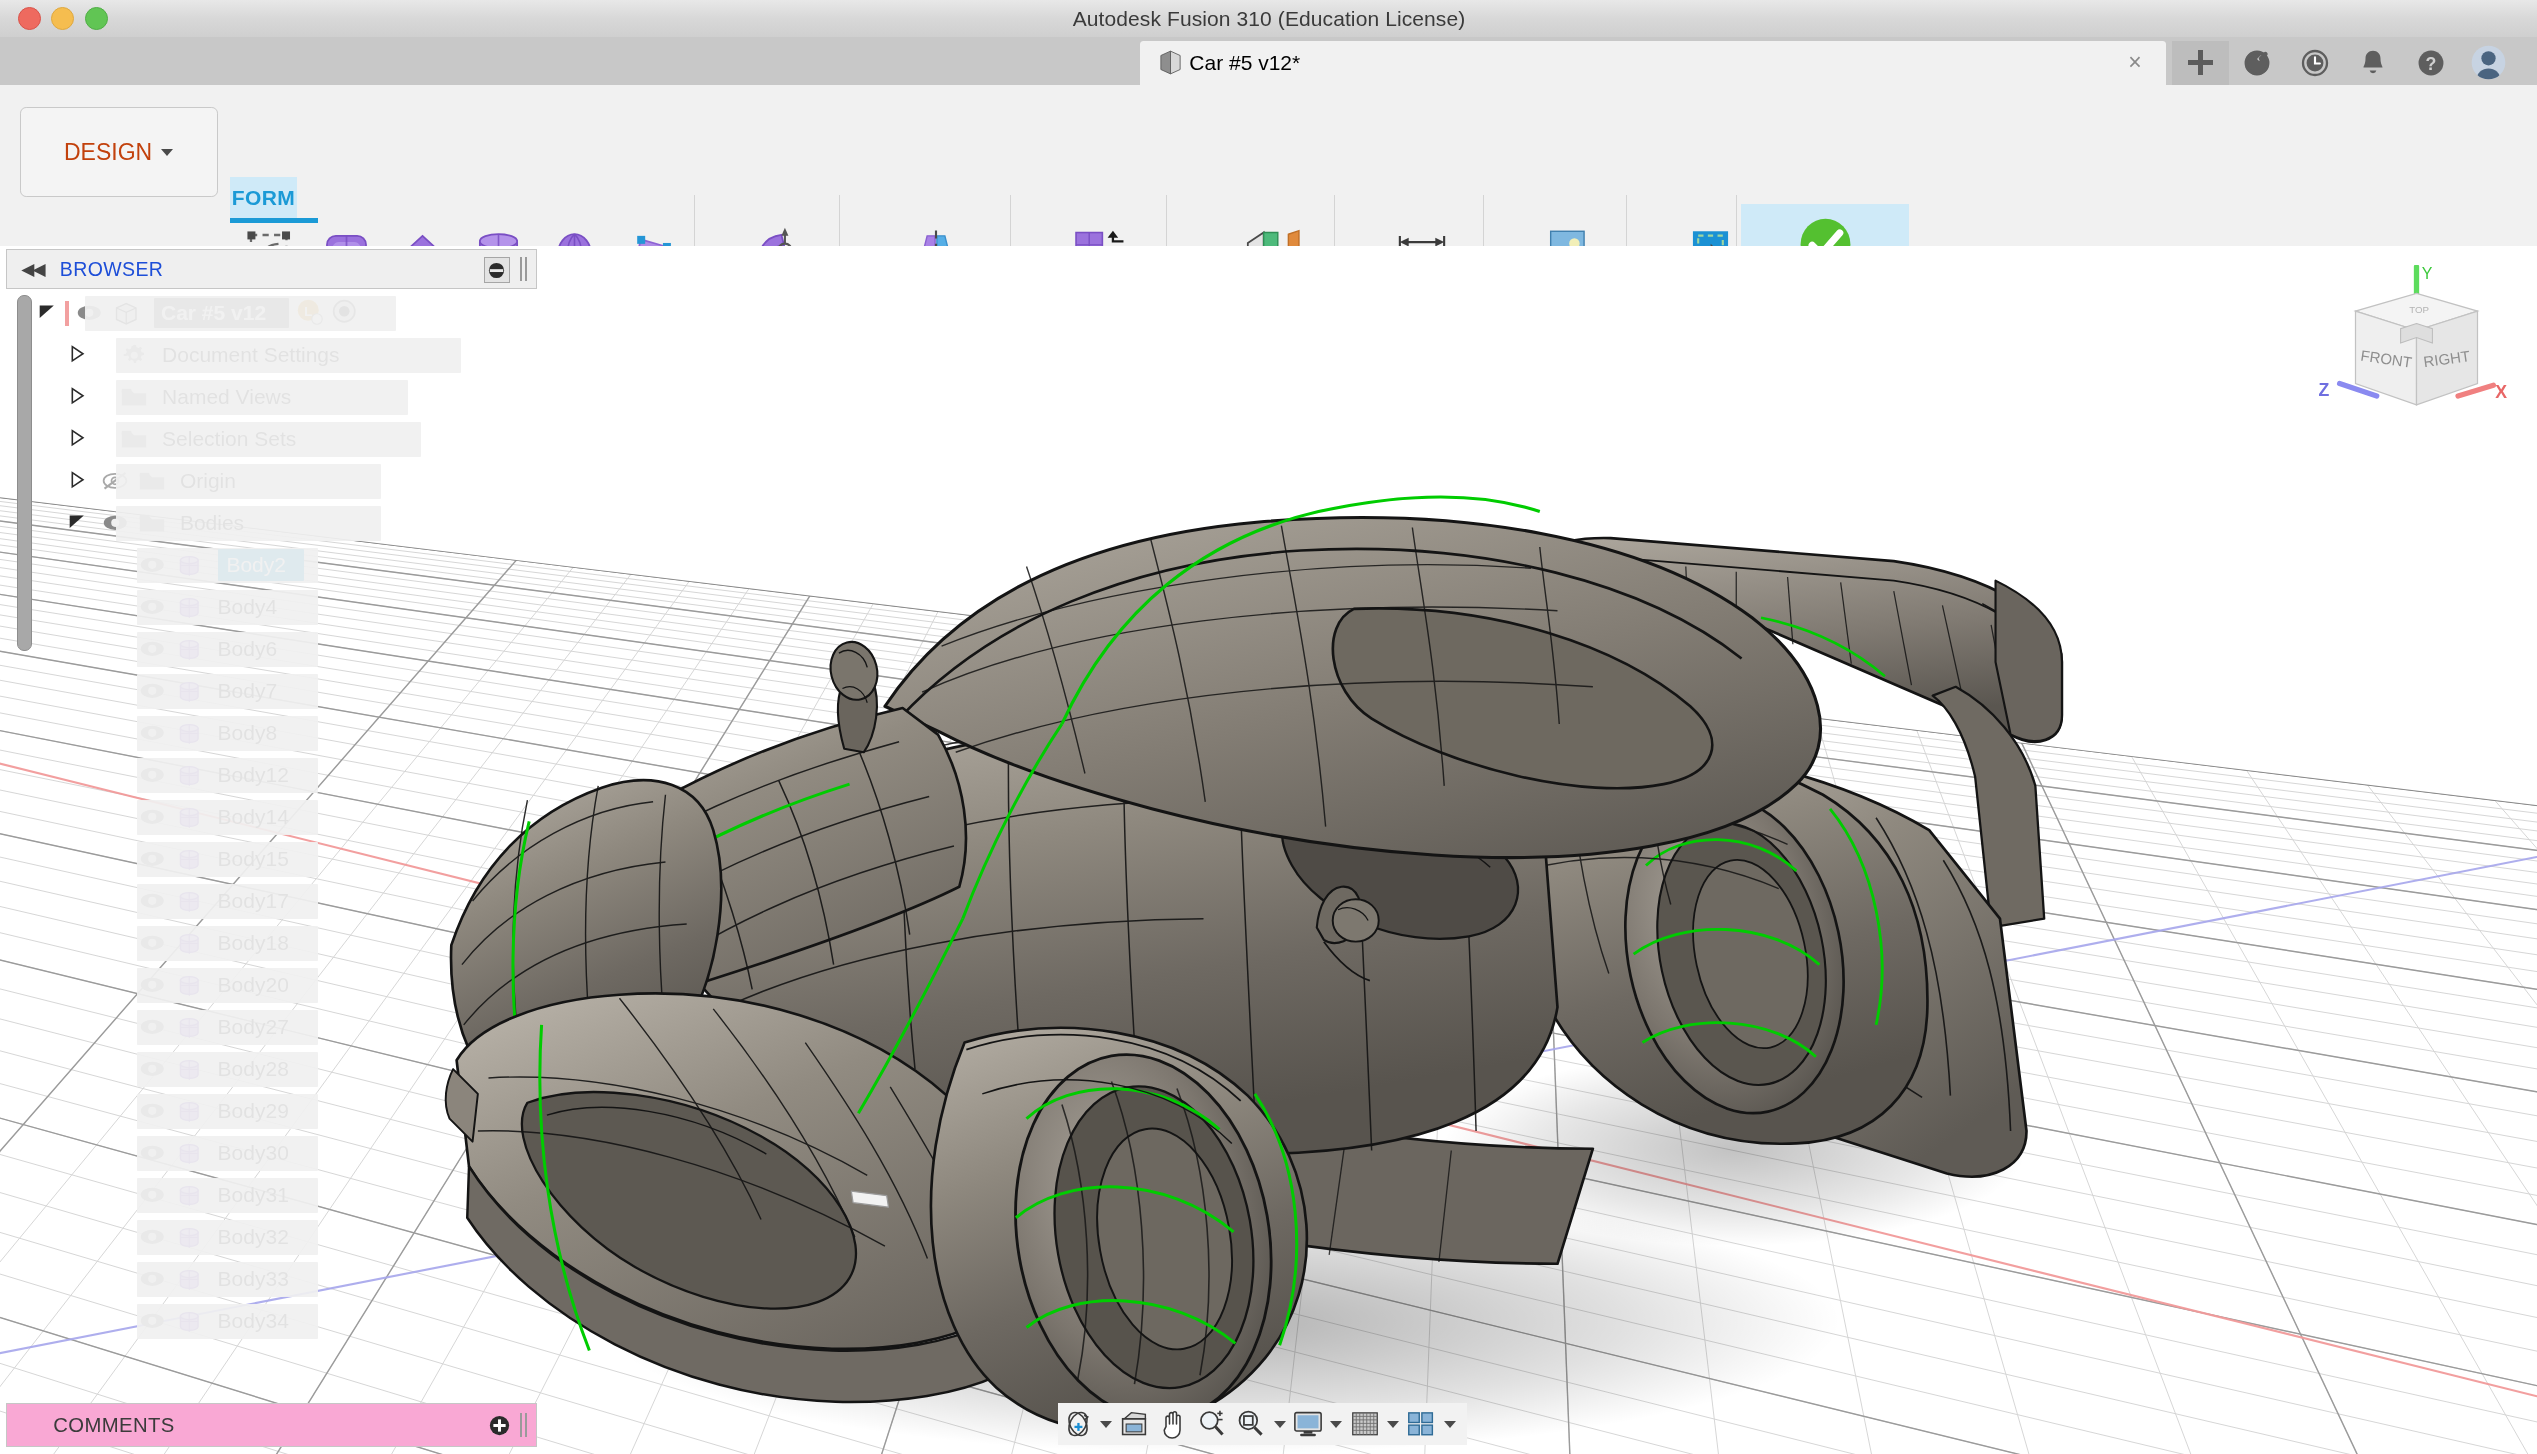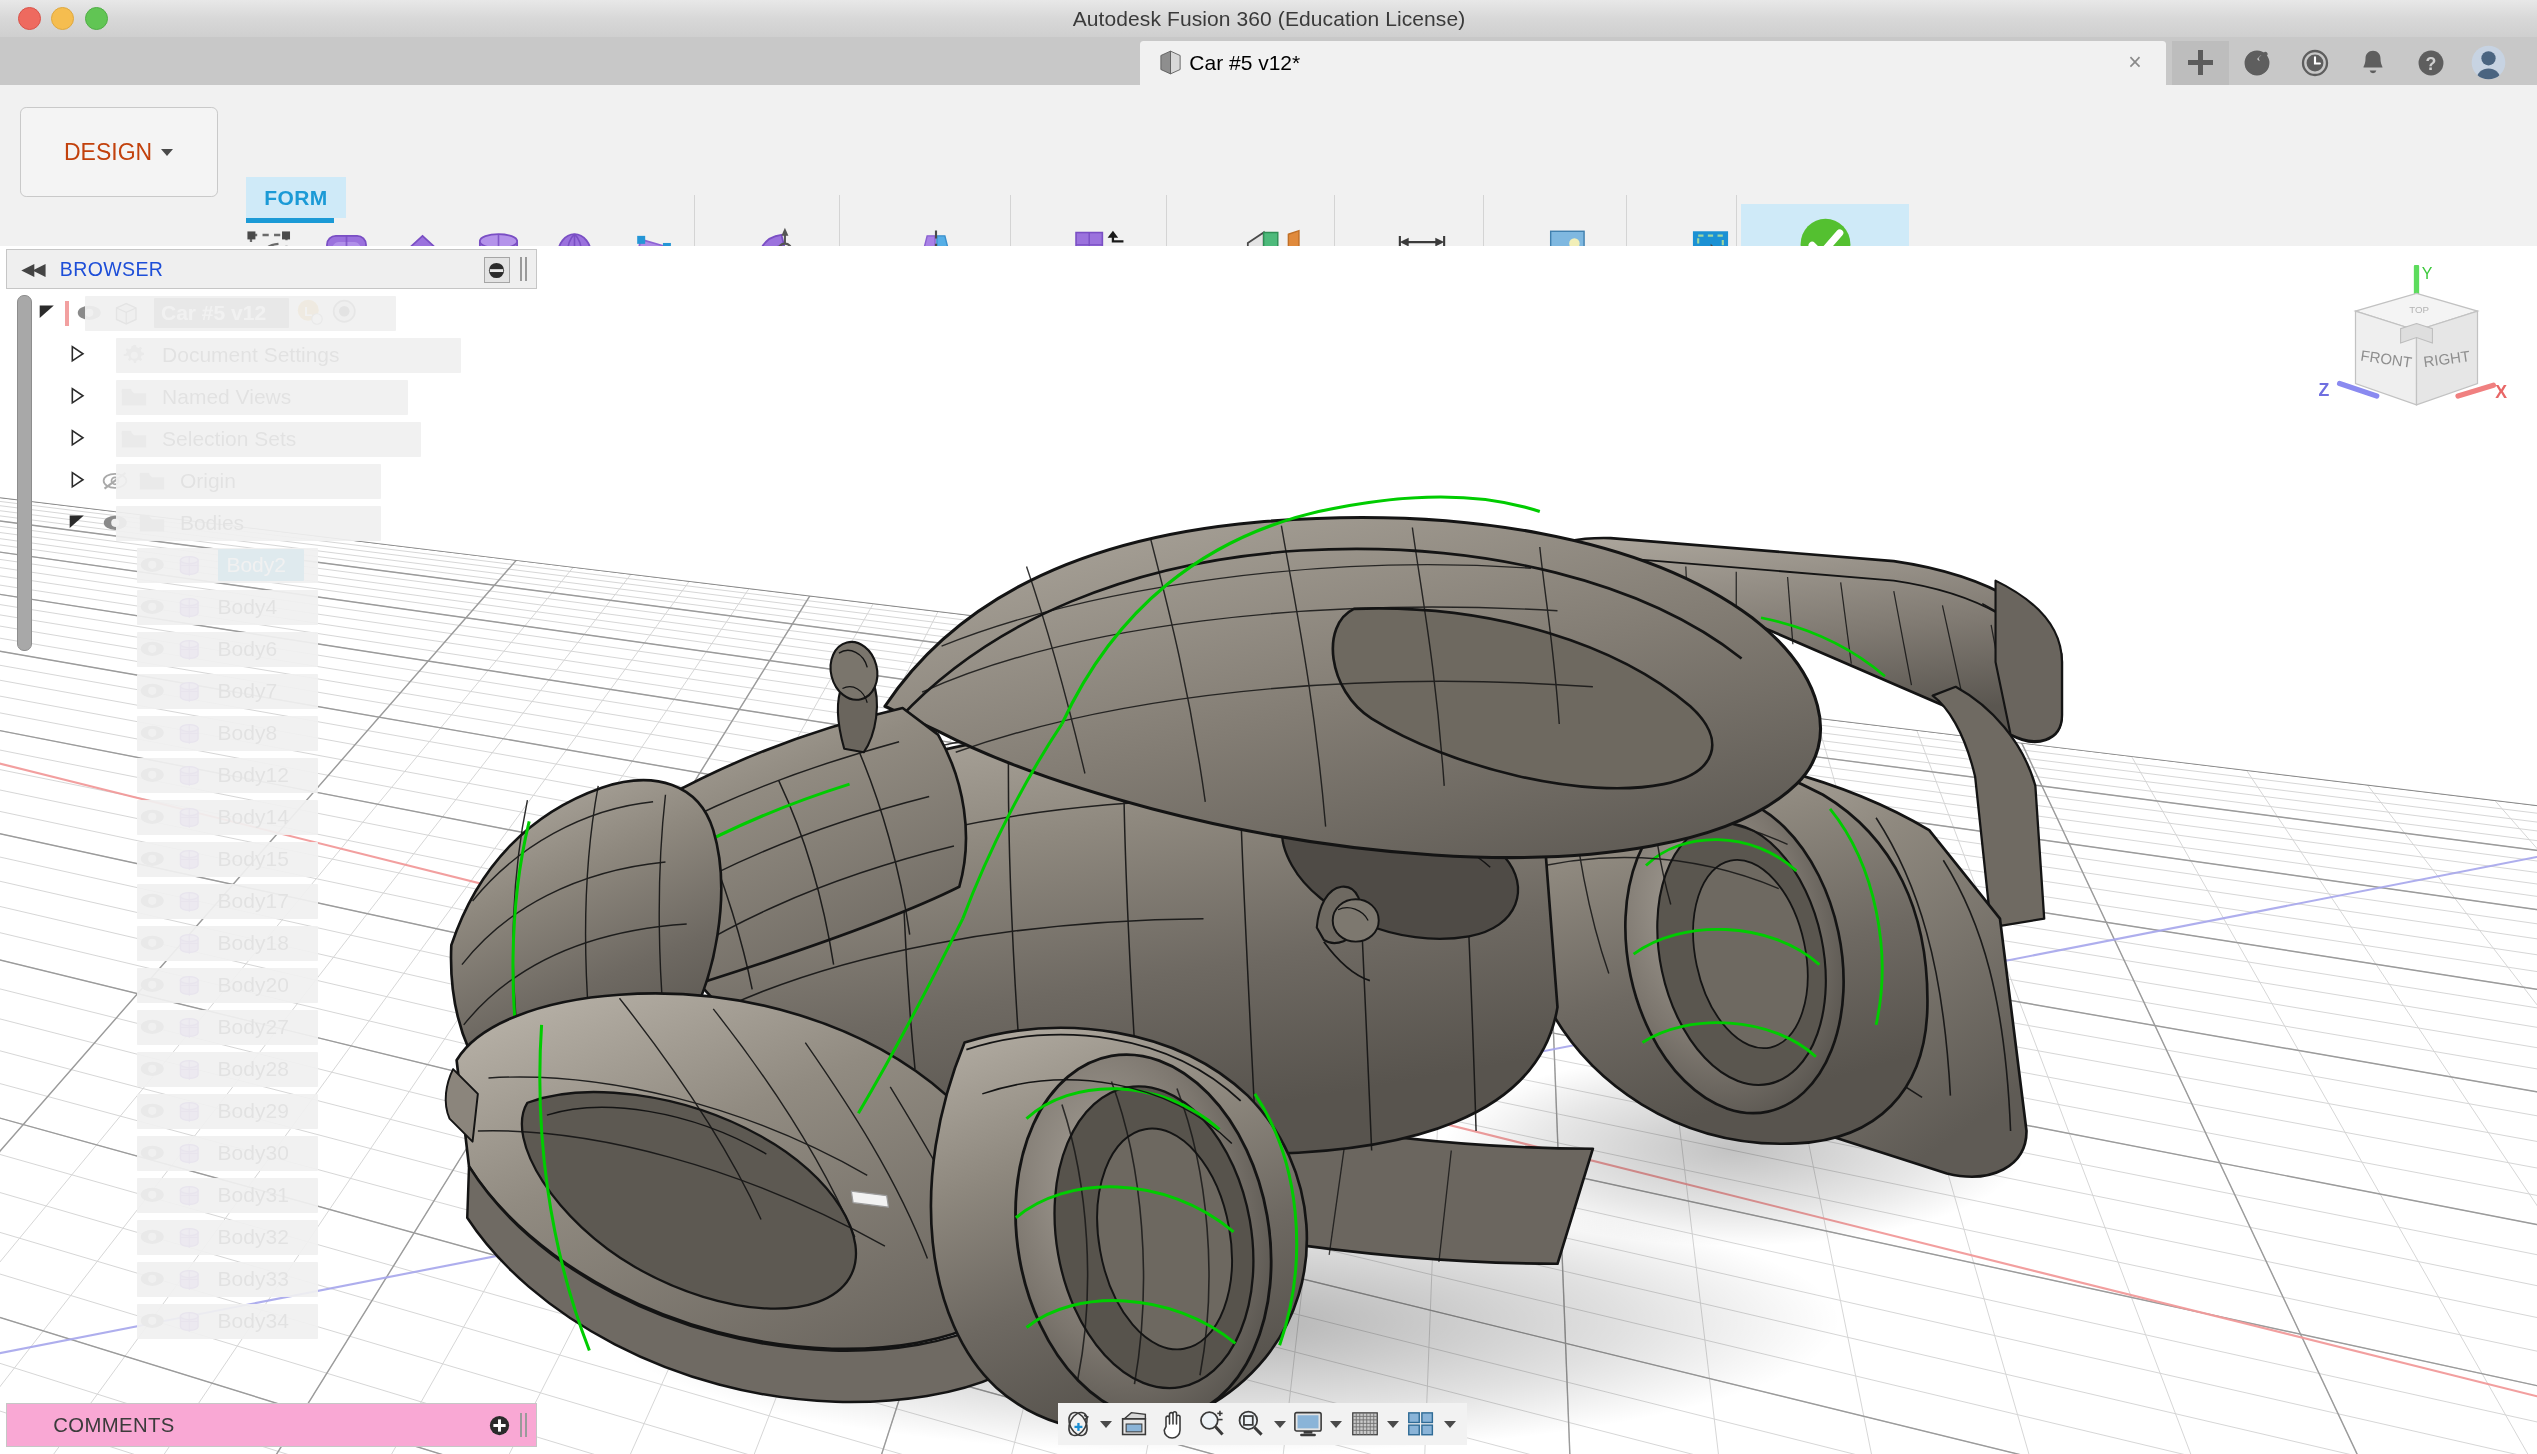--- a/index.html
+++ b/index.html
@@ -57,21 +57,21 @@
     background:#f1f1f1;border-bottom:0.9px solid #c4c4c4;
   }
   #designbox{
     position:absolute;left:19.5px;top:22px;width:196px;height:88px;
     border:0.9px solid #c9c9c9;border-radius:6.2px;background:#f4f4f4;
     display:flex;align-items:center;justify-content:center;
     font-size:23px;color:#c2410c;
   }
   #designbox .caret{margin-left:8.8px;}
   #formtab{
-    position:absolute;left:246px;top:92px;width:100px;height:41px;
+    position:absolute;left:230px;top:92px;width:67px;height:41px;
     background:#cfeaf8;display:flex;align-items:center;justify-content:center;
   }
   #formtab span{font-size:21px;font-weight:bold;color:#1b9ad6;letter-spacing:0.4px;}
   #formtab:after{content:"";position:absolute;left:0;bottom:-5.3px;width:88px;height:5.3px;background:#1b9ad6;}
   .grpsep{position:absolute;top:110px;width:0.9px;height:73px;background:#d4d4d4;}
   .ribgroup{position:absolute;top:129px;height:119px;}
   .grpicons{display:flex;align-items:flex-end;gap:0px;height:81px;}
   .ribbtn{width:76px;height:81px;display:flex;align-items:center;justify-content:center;}
   .grplabel{
     text-align:center;font-size:18.6px;color:#333;margin-top:1.8px;white-space:nowrap;
@@ -137,21 +137,21 @@
 </style>
 </head>
 <body>
 
 <div id="titlebar">
   <div class="traffic">
     <div class="tl red"></div>
     <div class="tl yellow"></div>
     <div class="tl green"></div>
   </div>
-  <div id="apptitle">Autodesk Fusion 360 (Education License)</div>
+  <div id="apptitle">Autodesk Fusion 310 (Education License)</div>
 </div>
 
 <div id="tabstrip">
 
   <div id="doctab">
     <span class="cubeicon">
       <svg width="21" height="25" viewBox="0 0 24 28">
         <polygon points="1,6 12,1 12,27 1,22" fill="#8e8e8e" stroke="#5a5a5a" stroke-width="1"></polygon>
         <polygon points="12,1 23,6 23,22 12,27" fill="#d8d8d8" stroke="#5a5a5a" stroke-width="1"></polygon>
       </svg>

